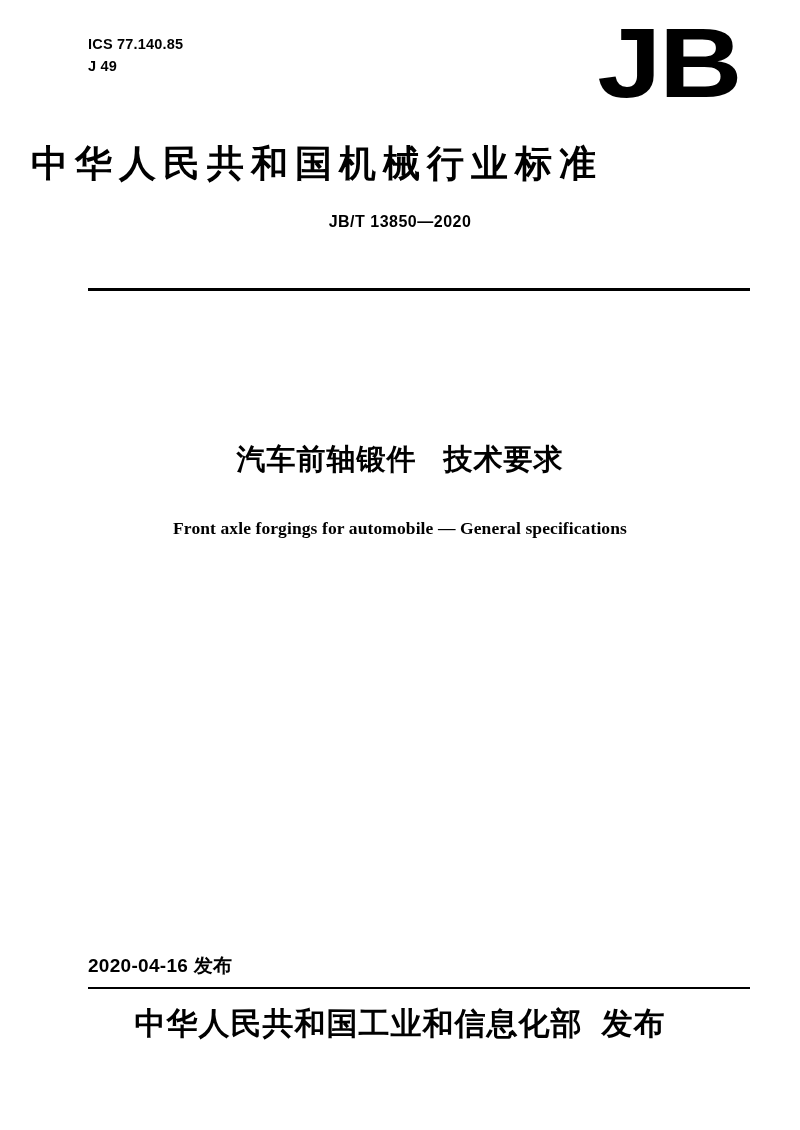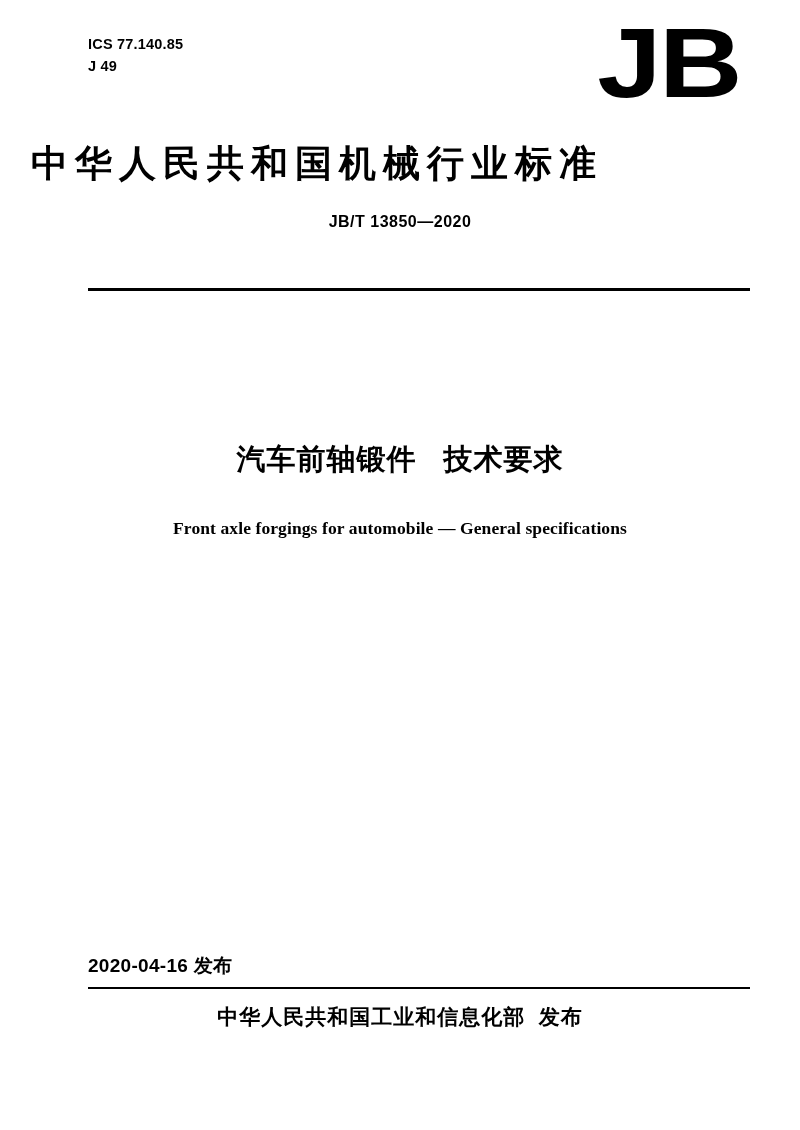--- a/index.html
+++ b/index.html
@@ -153,21 +153,21 @@
 
   
   .publisher {
     position: absolute;
     left: 0;
     top: 1003px;
     width: 800px;
     text-align: center;
     font-family: "Liberation Sans", sans-serif;
     font-weight: bold;
-    font-size: 21px;
+    font-size: 31px;
     letter-spacing: 1px;
     white-space: pre;
   }
 </style>
 </head>
 <body>
 
 <div class="page">
 
   <div class="ics-block">

